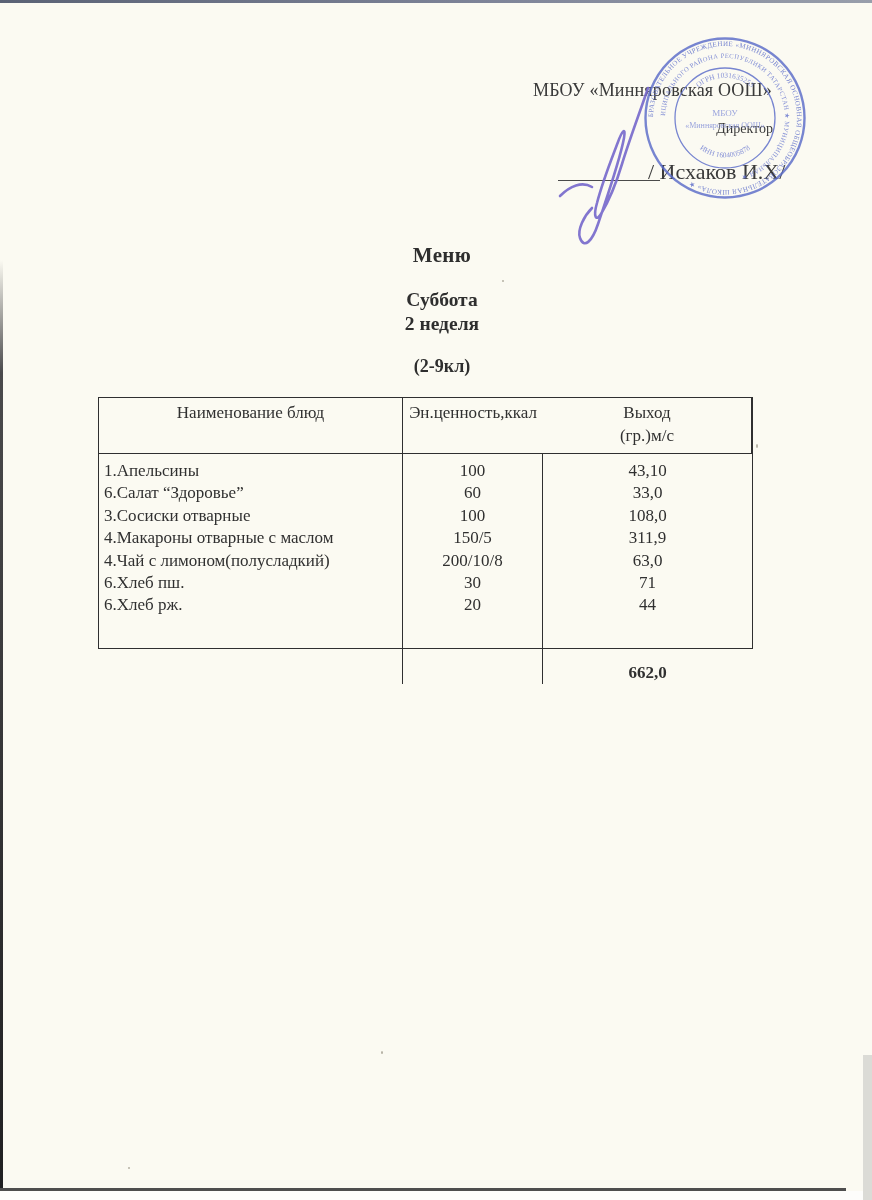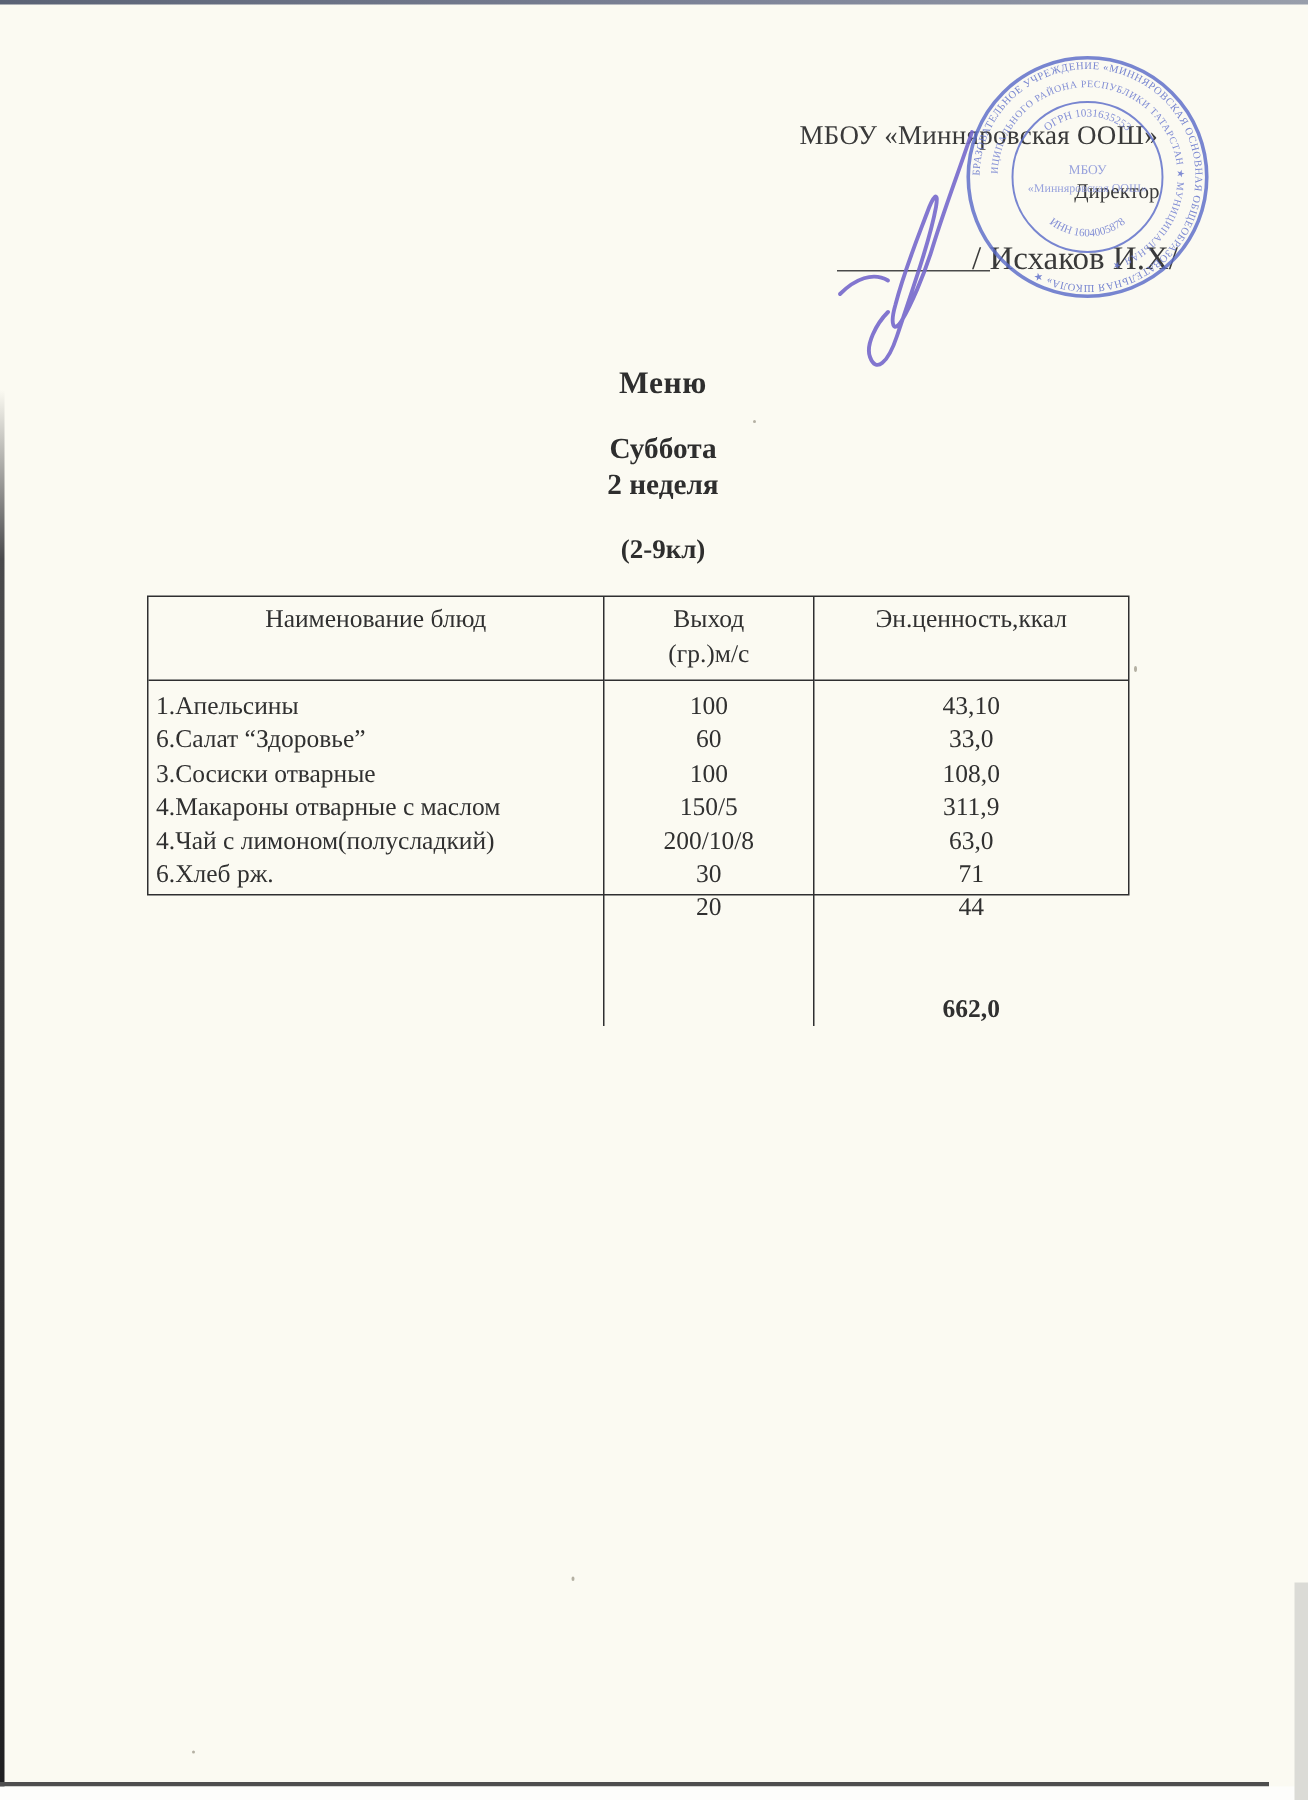--- a/index.html
+++ b/index.html
@@ -28,21 +28,21 @@
 
   
   .title-wrap{left:6px;top:0;width:872px;text-align:center;}
   .t-menu{top:243px;font-size:21px;font-weight:bold;letter-spacing:.4px;}
   .t-day{top:289px;font-size:19.5px;font-weight:bold;}
   .t-week{top:313px;font-size:19.5px;font-weight:bold;}
   .t-grades{top:356px;font-size:18px;font-weight:bold;}
 
   
   .menu-table{
-    left:98px;top:397px;width:655px;height:200px;
+    left:98px;top:397px;width:655px;height:252px;
     border:1.6px solid #2f2f30;box-sizing:border-box;
     display:grid;
     grid-template-columns:304px 140px 1fr;
     grid-template-rows:56px 1fr;
     font-size:17px;color:#303030;
   }
   .cell{box-sizing:border-box;}
   .b-right{border-right:1.4px solid #2f2f30;}
   .b-bottom{border-bottom:1.4px solid #2f2f30;}
   .hcell{text-align:center;padding-top:3px;line-height:23px;}
@@ -111,33 +111,34 @@
 
 <div class="abs title-wrap t-menu">Меню</div>
 <div class="abs title-wrap t-day">Суббота</div>
 <div class="abs title-wrap t-week">2 неделя</div>
 <div class="abs title-wrap t-grades">(2-9кл)</div>
 
 <div class="abs menu-table">
   <div class="cell hcell b-right b-bottom">
     <div>Наименование блюд</div>
   </div>
+  <div class="cell hcell b-bottom">
+    <div>Эн.ценность,ккал</div>
+  </div>
   <div class="cell hcell b-right b-bottom">
     <div>Выход</div>
     <div>(гр.)м/с</div>
-  </div>
-  <div class="cell hcell b-bottom">
-    <div>Эн.ценность,ккал</div>
   </div>
   <div class="cell bodycol col-dish b-right" id="col-dishes">
       <div class="line">1.Апельсины</div>
       <div class="line">6.Салат “Здоровье”</div>
       <div class="line">3.Сосиски отварные</div>
       <div class="line">4.Макароны отварные с маслом</div>
       <div class="line">4.Чай с лимоном(полусладкий)</div>
+      <div class="line">6.Хлеб пш.</div>
       <div class="line">6.Хлеб рж.</div>
     </div>
   <div class="cell bodycol b-right" id="col-portions">
       <div class="line">100</div>
       <div class="line">60</div>
       <div class="line">100</div>
       <div class="line">150/5</div>
       <div class="line">200/10/8</div>
       <div class="line">30</div>
       <div class="line">20</div>

